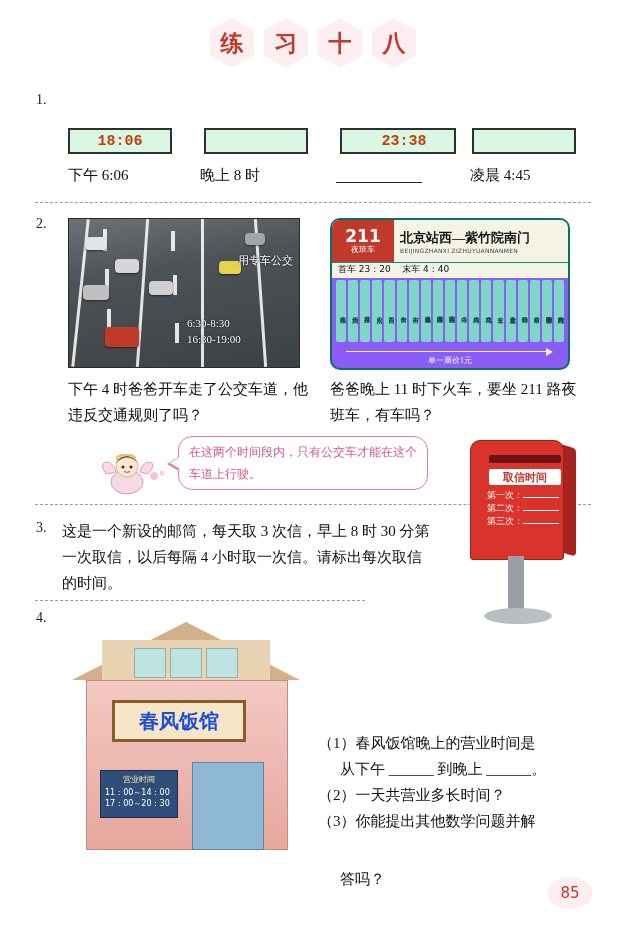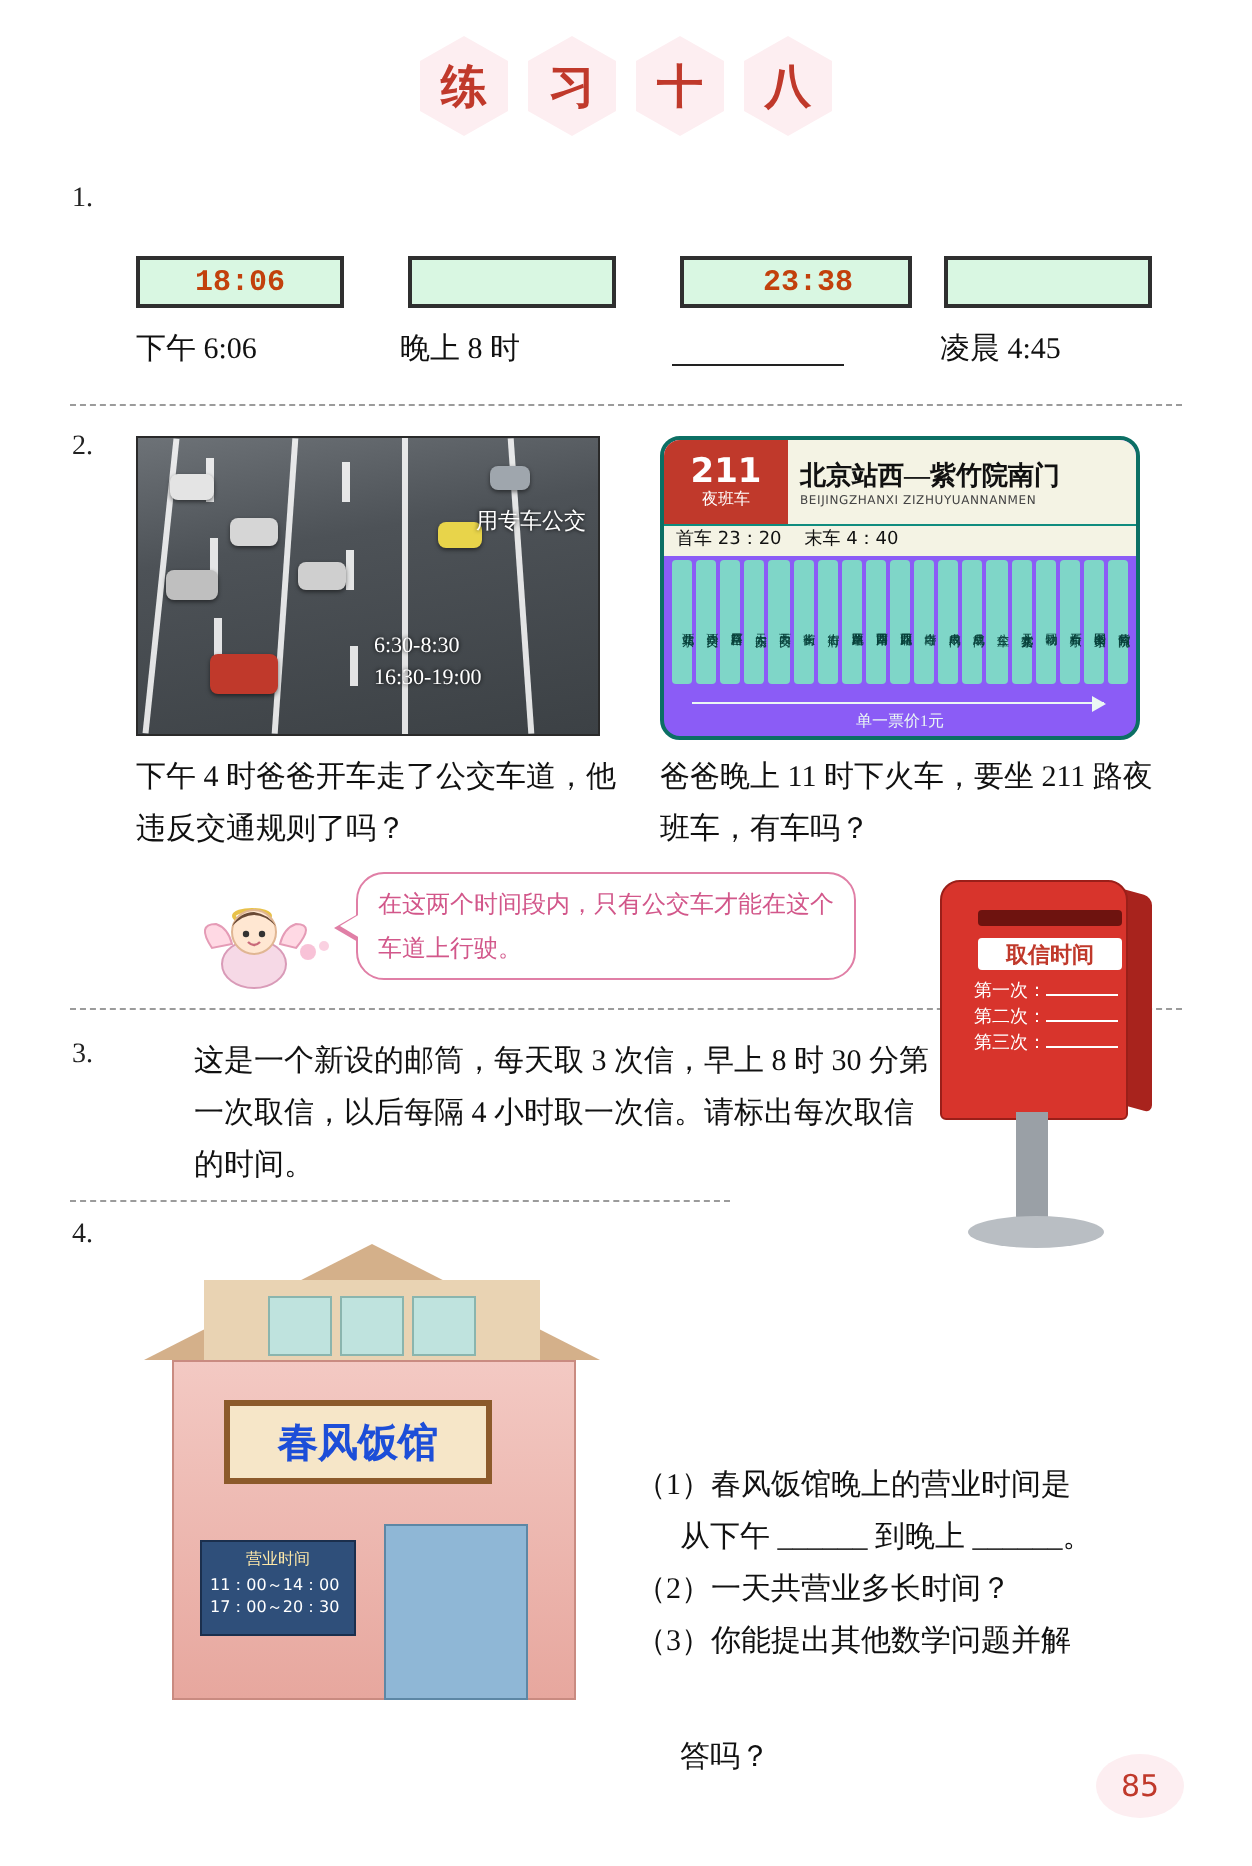--- a/index.html
+++ b/index.html
@@ -351,21 +351,21 @@
     </svg>
   </div>
 
   <div class="bubble">
     <span>在这两个时间段内，只有公交车才能在这个车道上行驶。</span>
   </div>
 
   <div class="dash" style="top:504px;"></div>
 
   <div class="qnum" style="left:36px;top:520px;">3.</div>
-  <div class="txt" style="left:62px;top:518px;width:372px;margin-left:35px;">这是一个新设的邮筒，每天取 3 次信，早上 8 时 30 分第一次取信，以后每隔 4 小时取一次信。请标出每次取信的时间。</div>
+  <div class="txt" style="left:62px;top:518px;width:372px;">这是一个新设的邮筒，每天取 3 次信，早上 8 时 30 分第一次取信，以后每隔 4 小时取一次信。请标出每次取信的时间。</div>
 
   <div class="mailbox">
     <div class="mb-side"></div>
     <div class="mb-body">
       <div class="mb-slot"></div>
       <div class="mb-label">取信时间</div>
       <div class="mb-lines">
         <div class="mb-line"><span>第一次：</span><i></i></div>
         <div class="mb-line"><span>第二次：</span><i></i></div>
         <div class="mb-line"><span>第三次：</span><i></i></div>

